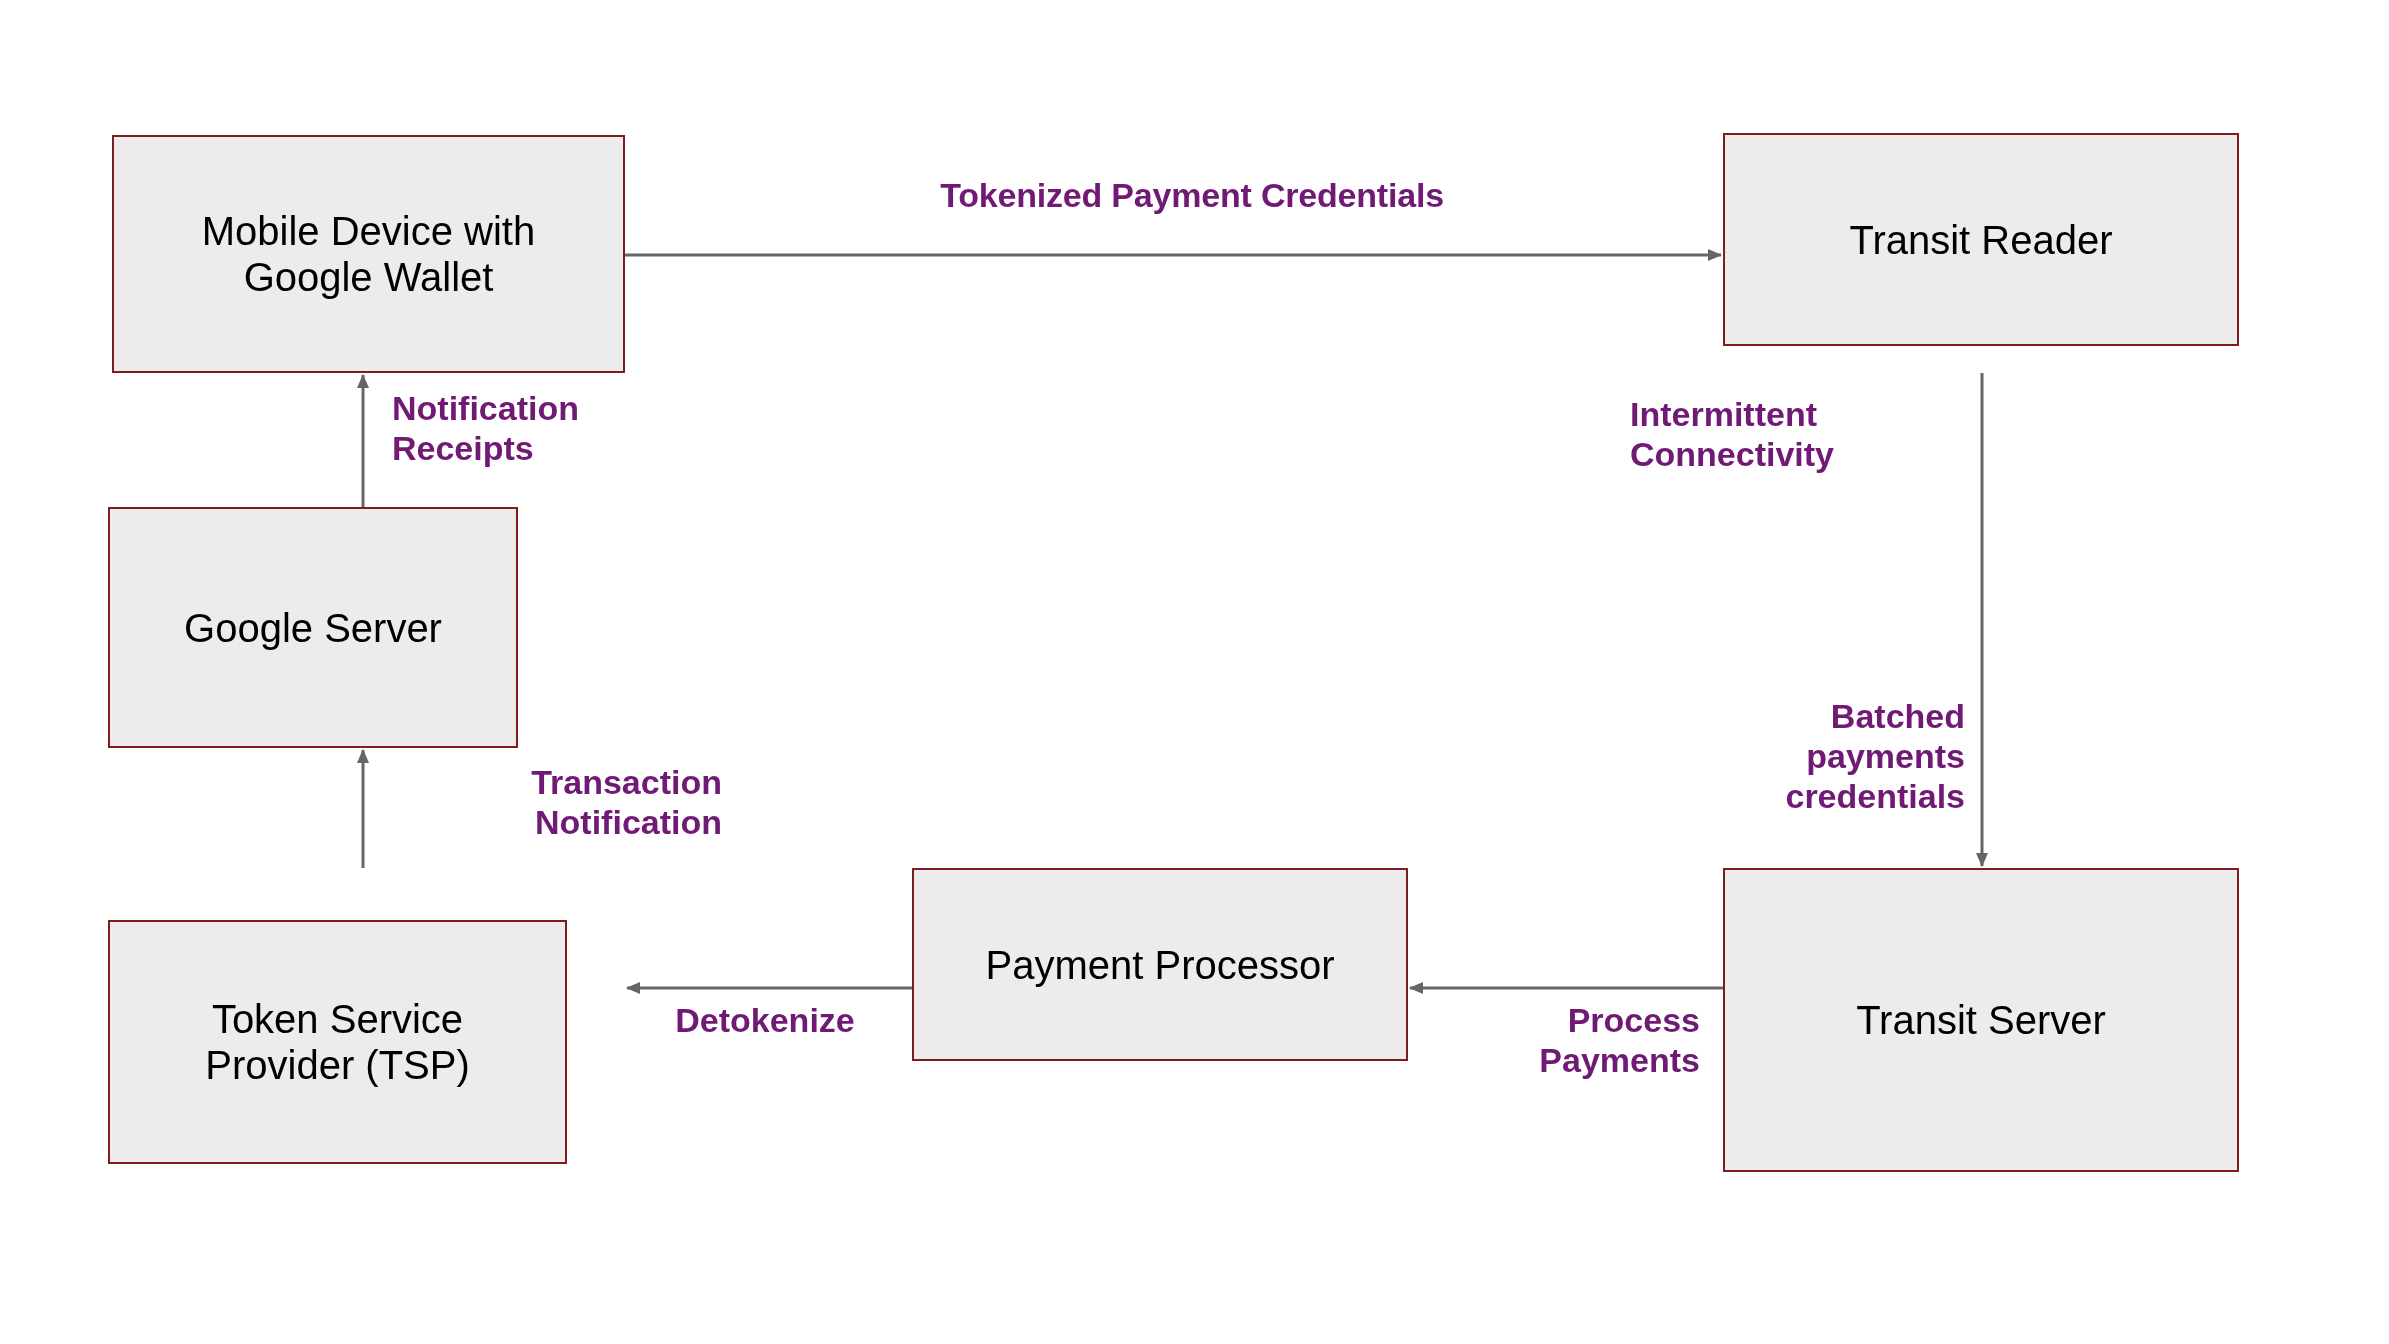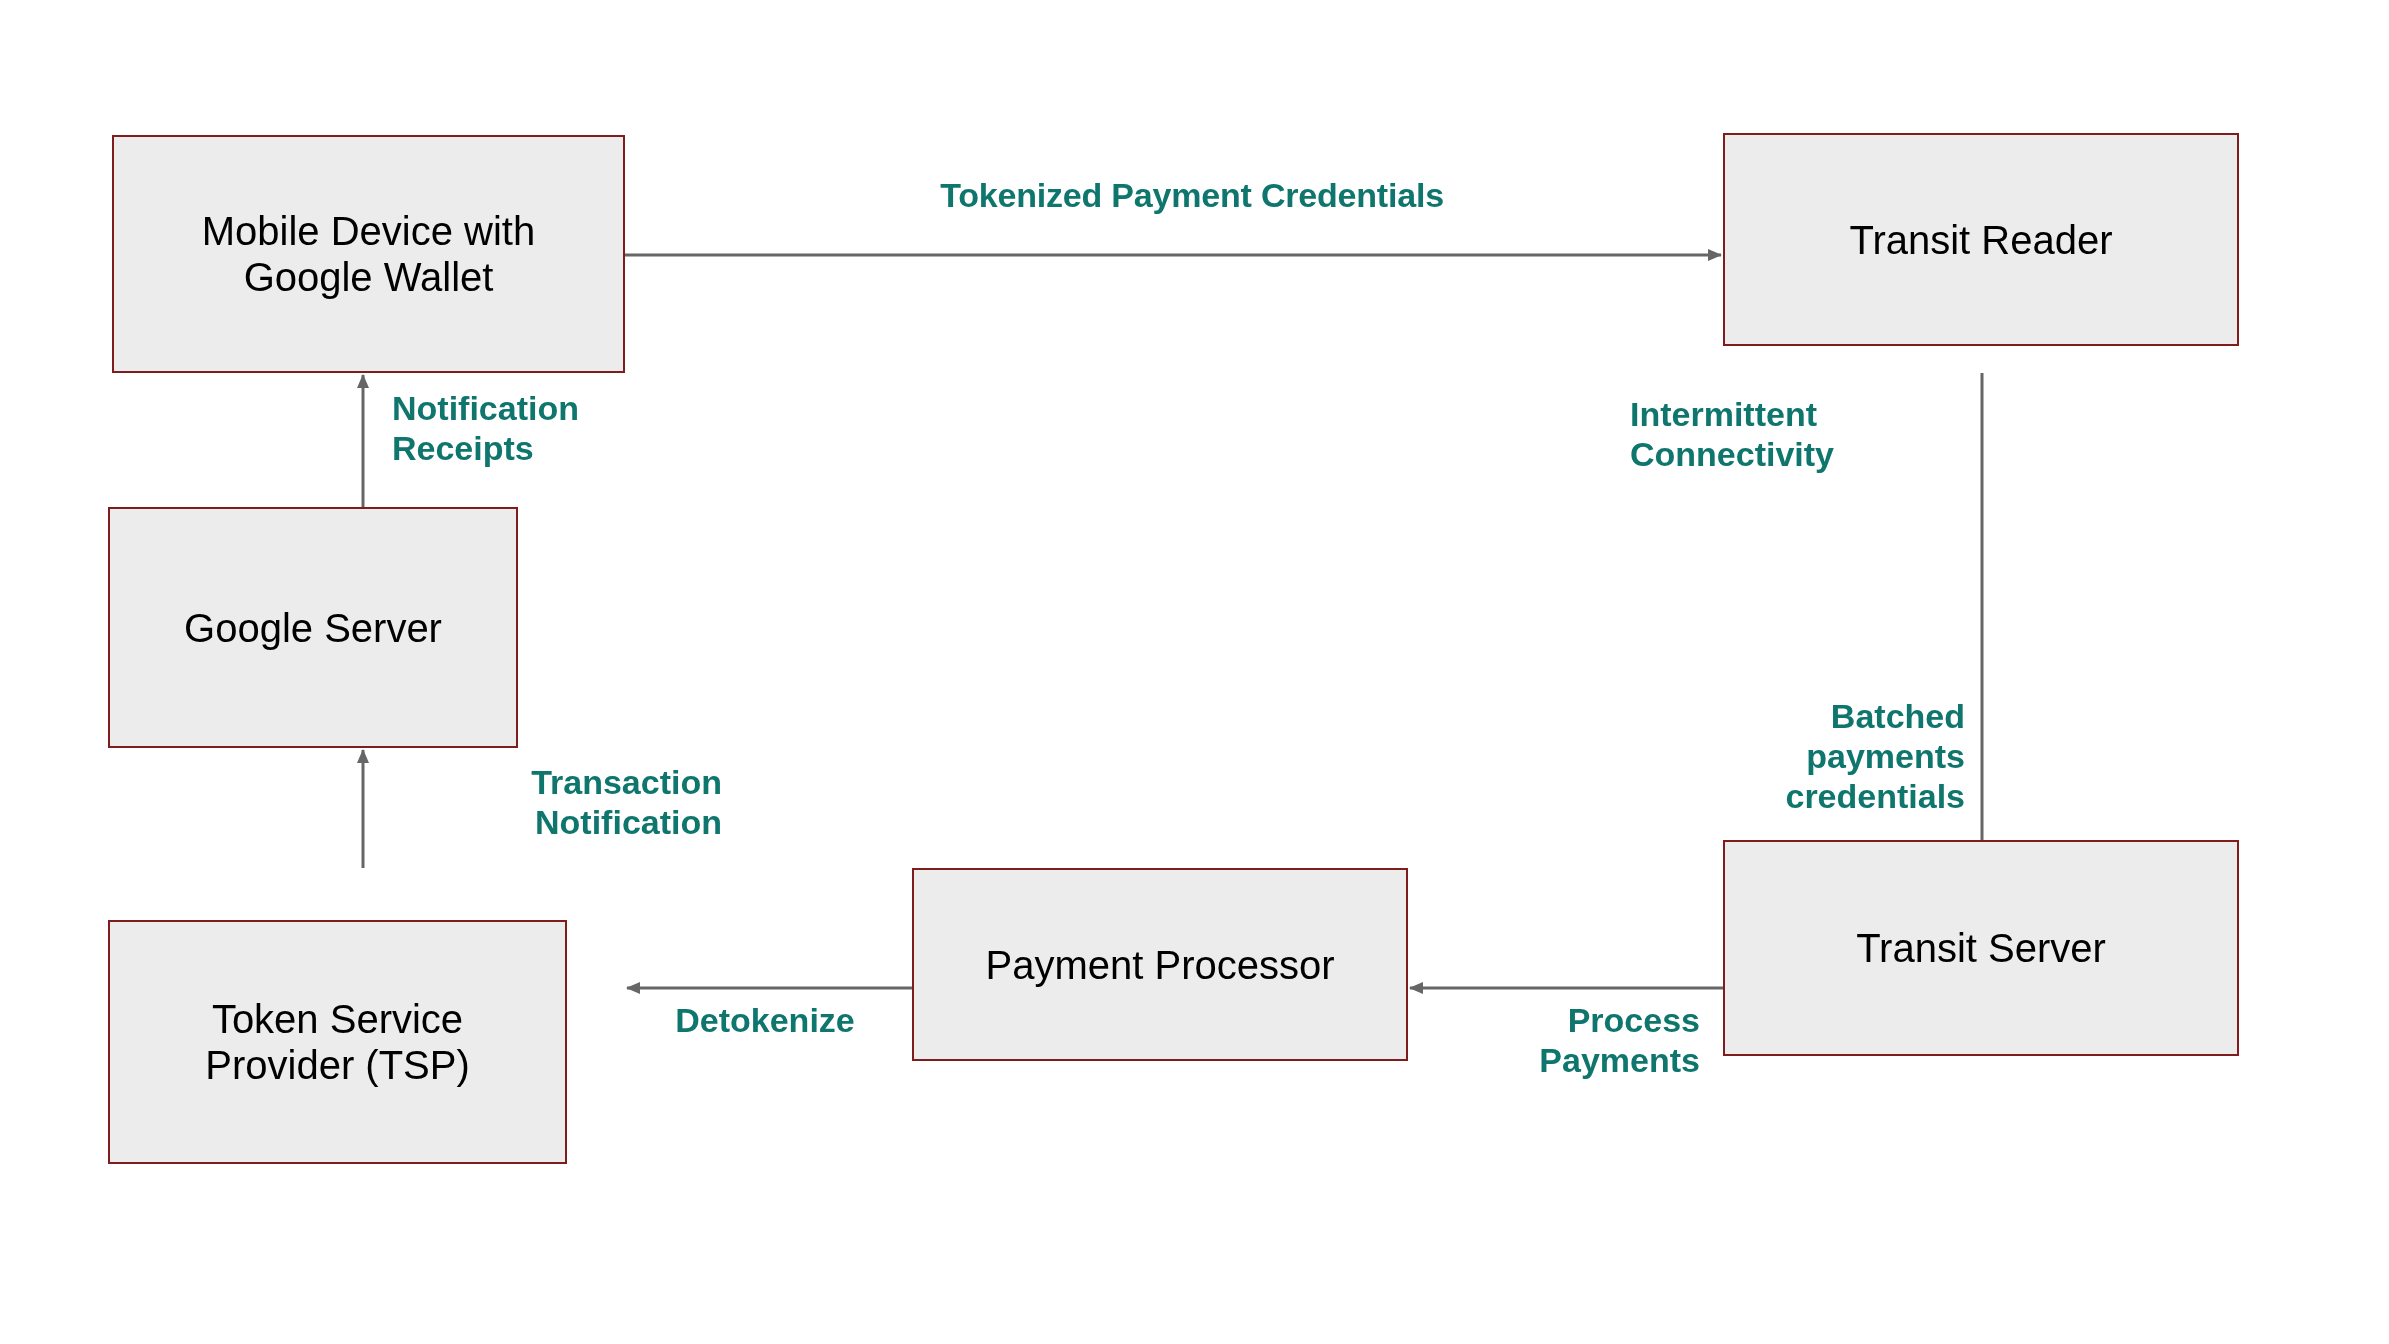--- a/index.html
+++ b/index.html
@@ -34,36 +34,36 @@
     font-weight: 400;
     line-height: 1.15;
     white-space: pre-line;
     z-index: 2;
   }
   #node-mobile-device  { left: 112px;  top: 135px;  width: 513px; height: 238px; }
   #node-transit-reader { left: 1723px; top: 133px;  width: 516px; height: 213px; }
   #node-google-server  { left: 108px;  top: 507px;  width: 410px; height: 241px; }
   #node-tsp            { left: 108px;  top: 920px;  width: 459px; height: 244px; }
   #node-payment-proc   { left: 912px;  top: 868px;  width: 496px; height: 193px; }
-  #node-transit-server { left: 1723px; top: 840px;  width: 516px; height: 216px; }
+  #node-transit-server { left: 1723px; top: 868px;  width: 516px; height: 304px; }
 
   
   #edge-layer {
     position: absolute;
     left: 0;
     top: 0;
     width: 2389px;
     height: 1344px;
     z-index: 1;
   }
 
   
   .edge-label {
     position: absolute;
-    color: #0f766e;
+    color: #701a75;
     font-family: "Liberation Sans", sans-serif;
     font-size: 34px;
     font-weight: 700;
     line-height: 1.18;
     white-space: pre-line;
     z-index: 3;
   }
   #label-tokenized-payment-credentials {
     left: 832px;  top: 175px;  width: 720px;
     text-align: center;

